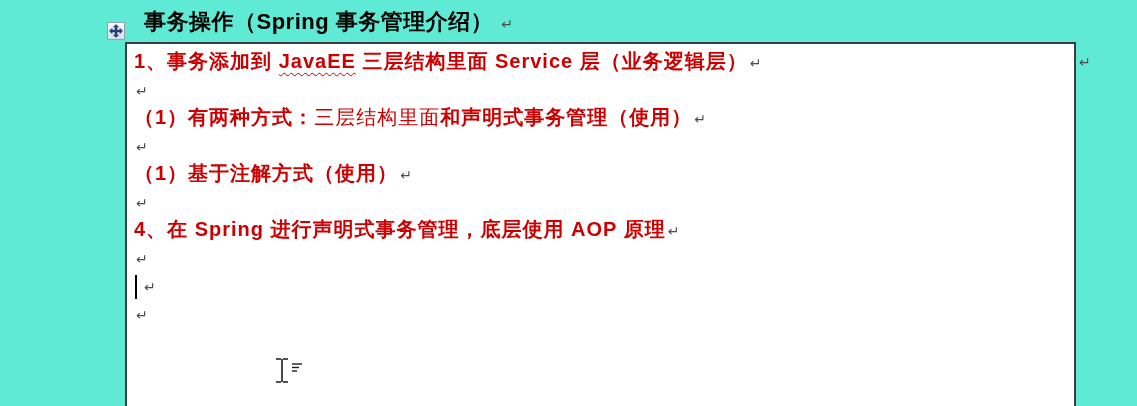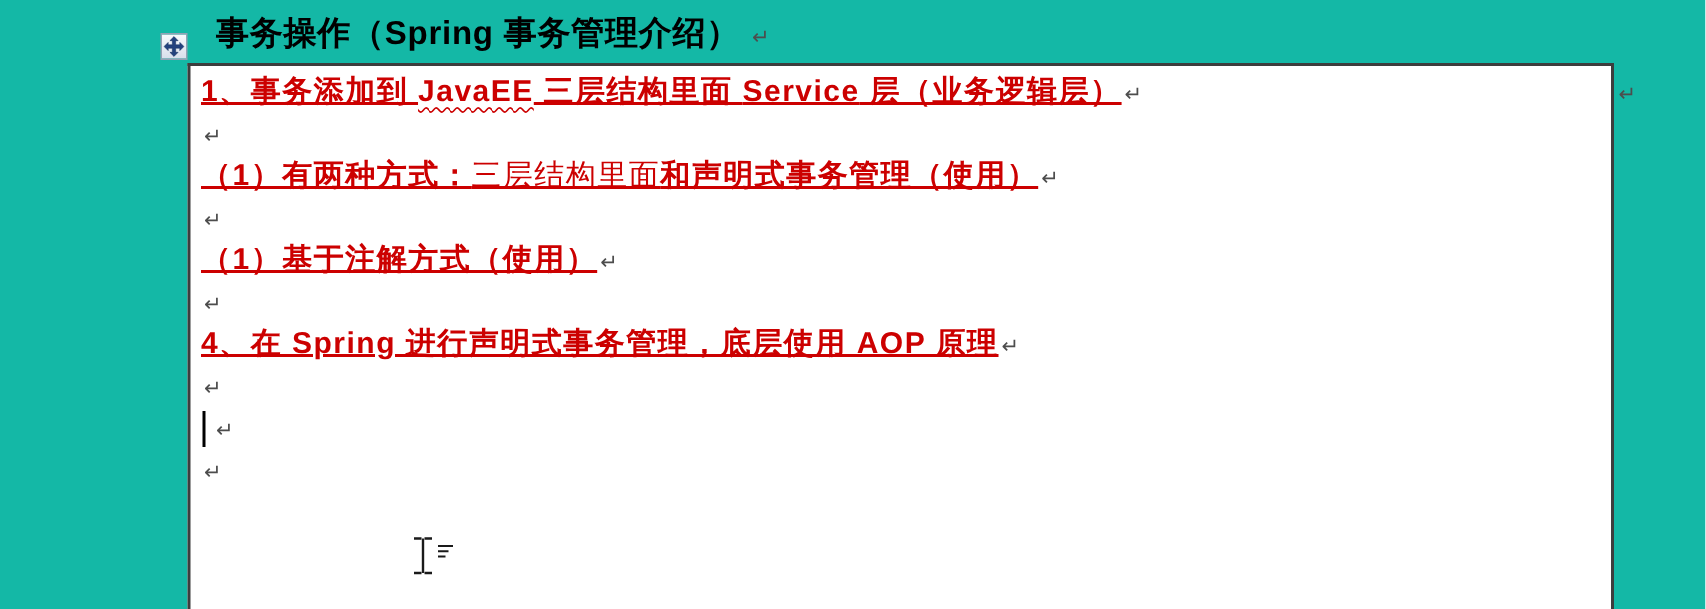--- a/index.html
+++ b/index.html
@@ -1,19 +1,19 @@
 <!DOCTYPE html>
 <html style="--text-red: #cc0000; --heading-black: #000000; --border: #3d3d3d; --paragraph-mark: #4d4d4d; --handle-arrow-blue: #23427e; --cursor-black: #1a1a1a;"><head>
 <meta charset="utf-8">
 <style>
   html,body{margin:0;padding:0;background:#ffffff;}
   .canvas{
     position:relative;
     width:1137px;height:406px;
-    background:#14b8a6;
+    background:#5eead4;
     overflow:hidden;
     font-family:"Liberation Sans","DejaVu Sans",sans-serif;
   }
 
   
   .move-handle{
     position:absolute;left:107px;top:22px;
     width:18px;height:18px;box-sizing:border-box;
     border:1px solid #93a1b4;
     background:linear-gradient(#f8fafc,#d7dfeb);
@@ -39,21 +39,21 @@
     border-bottom:none;
     padding:3px 8px 0 7px;
     background:#fff;
   }
   .line{
     height:28px;line-height:28px;
     font-size:20px;letter-spacing:1px;
     color:var(--text-red,#cc0000);
     white-space:nowrap;
   }
-  .run{font-weight:400;text-decoration:underline;}
+  .run{font-weight:400;}
   .run.b{font-weight:700;}
   .run.wavy{
     text-decoration:underline;
     text-decoration-style:wavy;
     text-decoration-color:var(--text-red,#cc0000);
     text-decoration-thickness:1px;
     text-underline-offset:4px;
     text-align:center;
   }
   .line .pmark{margin-left:2px;}

